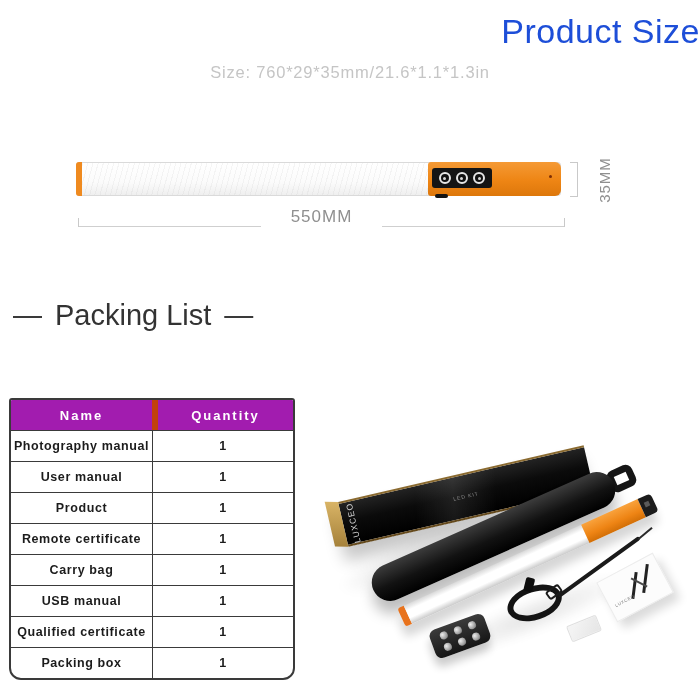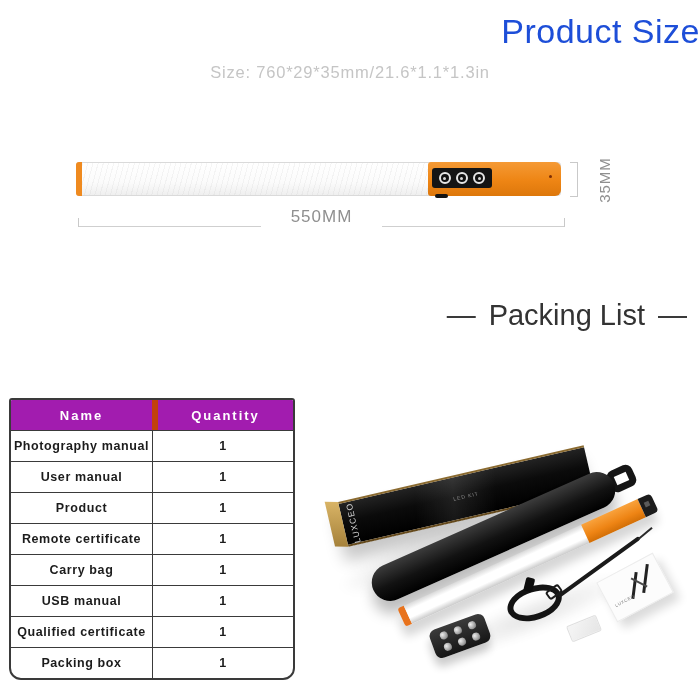--- a/index.html
+++ b/index.html
@@ -10,21 +10,21 @@
   
   .page-title{
     position:absolute;top:12px;left:0;width:700px;text-align:right;
     font-size:34px;color:#1d4ed8;letter-spacing:.5px;
   }
   .page-subtitle{
     position:absolute;top:63px;left:0;width:700px;text-align:center;
     font-size:16.5px;color:#c5c5c5;letter-spacing:.8px;
   }
   .section-title{
-    position:absolute;top:299px;left:0;width:700px;text-align:right;
+    position:absolute;top:299px;left:0;width:700px;text-align:left;
     font-size:29px;color:#333;
   }
   .section-title .dash{margin:0 13px;color:#3a3a3a;}
   
   .stick{position:absolute;left:76px;top:162px;width:485px;height:34px;}
   .stick-body{
     position:absolute;inset:0;border:1px solid #dadada;border-radius:3px;box-sizing:border-box;
     background:
       repeating-linear-gradient(105deg, rgba(160,160,160,.10) 0 1px, transparent 1px 5px),
       linear-gradient(180deg,#ffffff 0%,#fbfbfb 60%,#efefef 100%);

